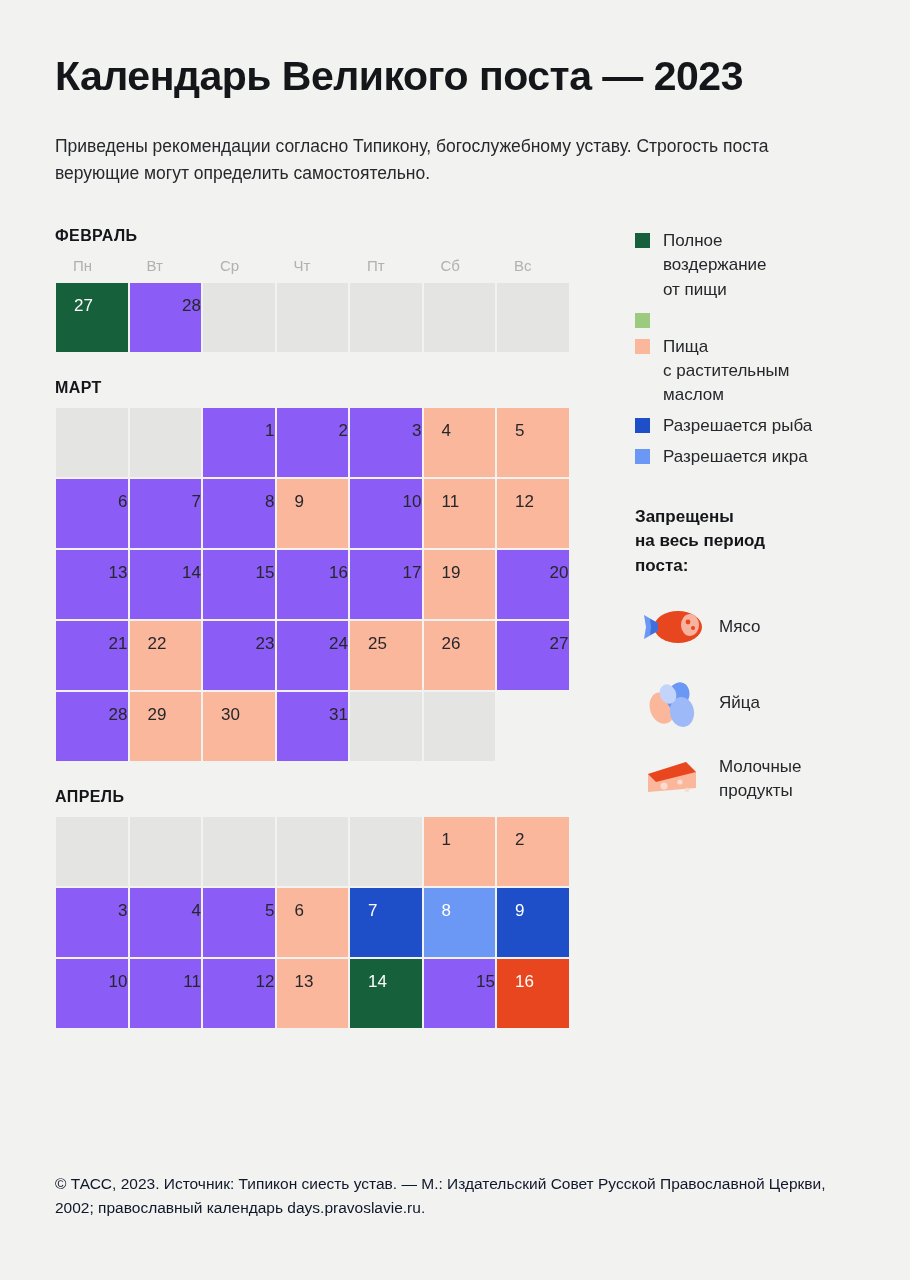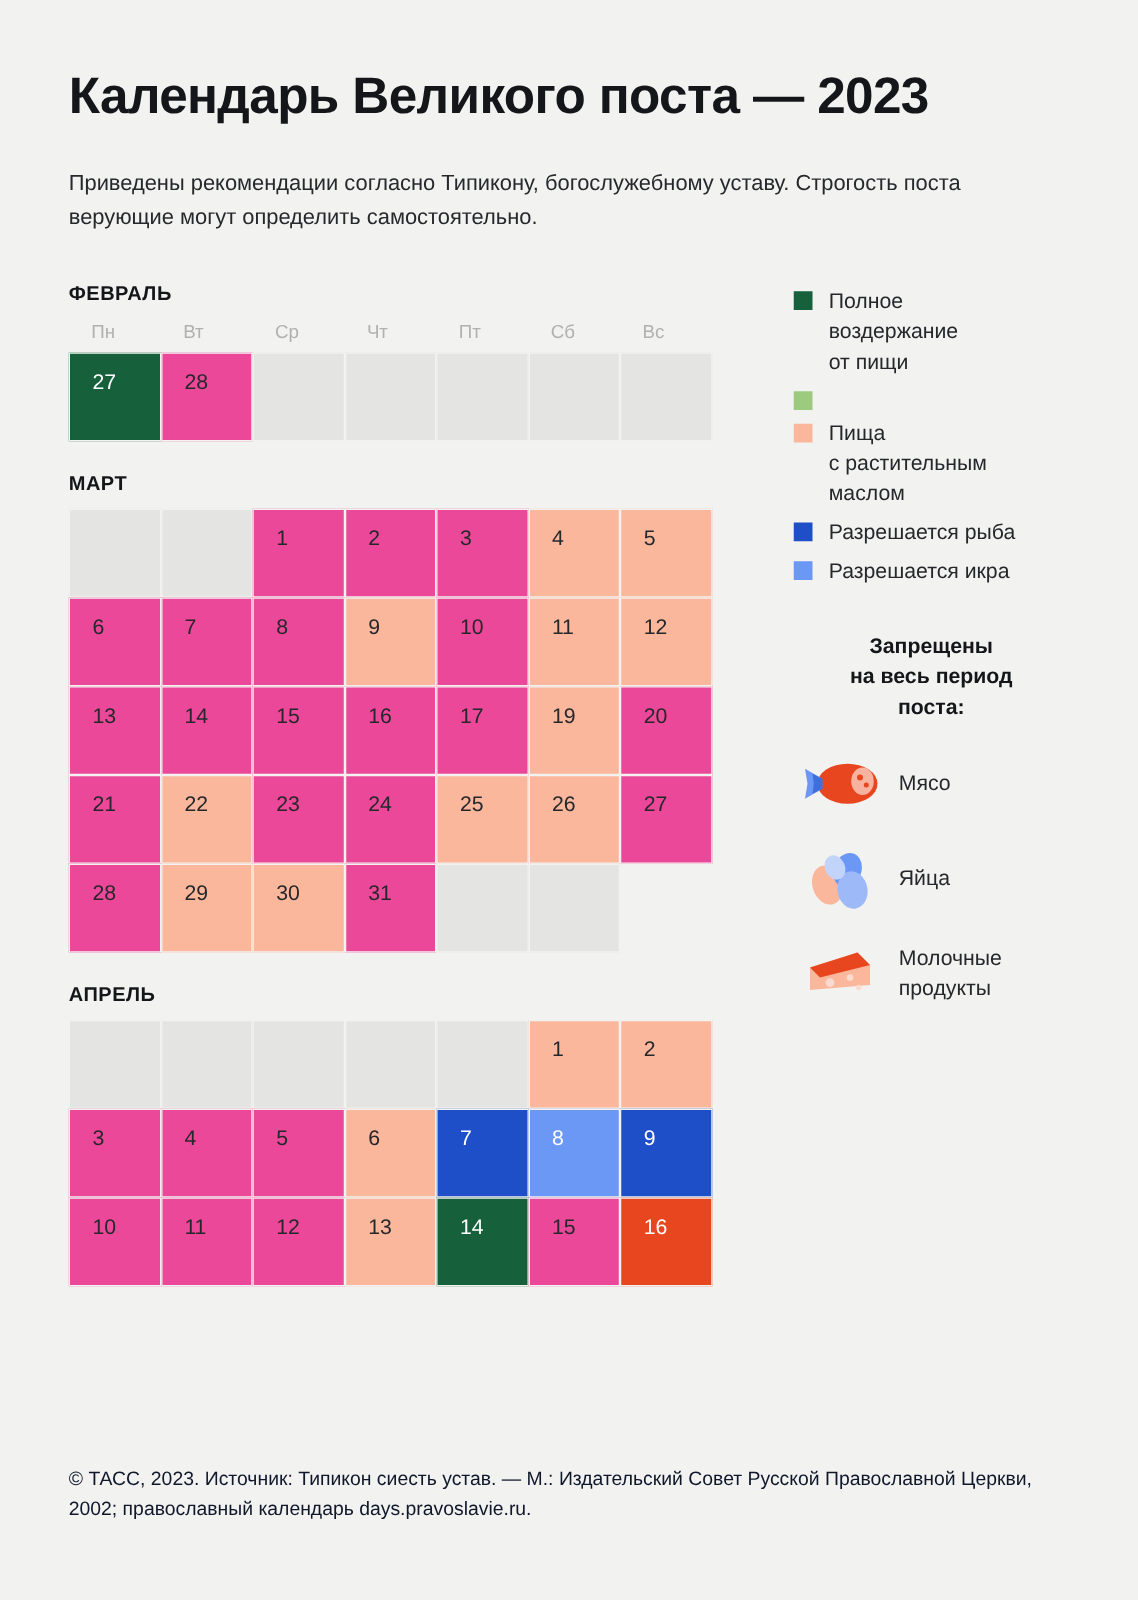--- a/index.html
+++ b/index.html
@@ -76,21 +76,21 @@
     position: relative;
     font-size: 17px;
     color: #25272b;
     padding: 13px 0 0 18px;
     box-sizing: border-box;
     border: 1px solid #f2f2f0;
     background: #e4e4e2;
   }
   .cell.empty { color: transparent; }
   .c-abstain { background: #16603c; color: #ffffff; }
-  .c-dry     { background: #ec4899; }
+  .c-dry     { background: #8b5cf6; text-align: right; }
   .c-oil     { background: #fbb79c; }
   .c-fish    { background: #1e4fc8; color: #ffffff; }
   .c-caviar  { background: #6b97f5; color: #ffffff; }
   .c-easter  { background: #e8461e; color: #ffffff; }
   .c-none    { background: #e4e4e2; }
   .easter-label {
     text-align: right;
     color: #e8461e;
     font-size: 17px;
     padding-top: 8px;
@@ -114,21 +114,20 @@
     color: #25272b;
     white-space: pre-line;
   }
   .forbidden-title {
     margin-top: 36px;
     font-size: 17px;
     font-weight: bold;
     line-height: 1.42;
     color: #15161a;
     white-space: pre-line;
-    text-align: center;
   }
   .forbidden-item {
     display: flex;
     align-items: center;
     margin-top: 22px;
   }
   .forbidden-icon {
     width: 72px;
     flex: 0 0 72px;
     height: 54px;

